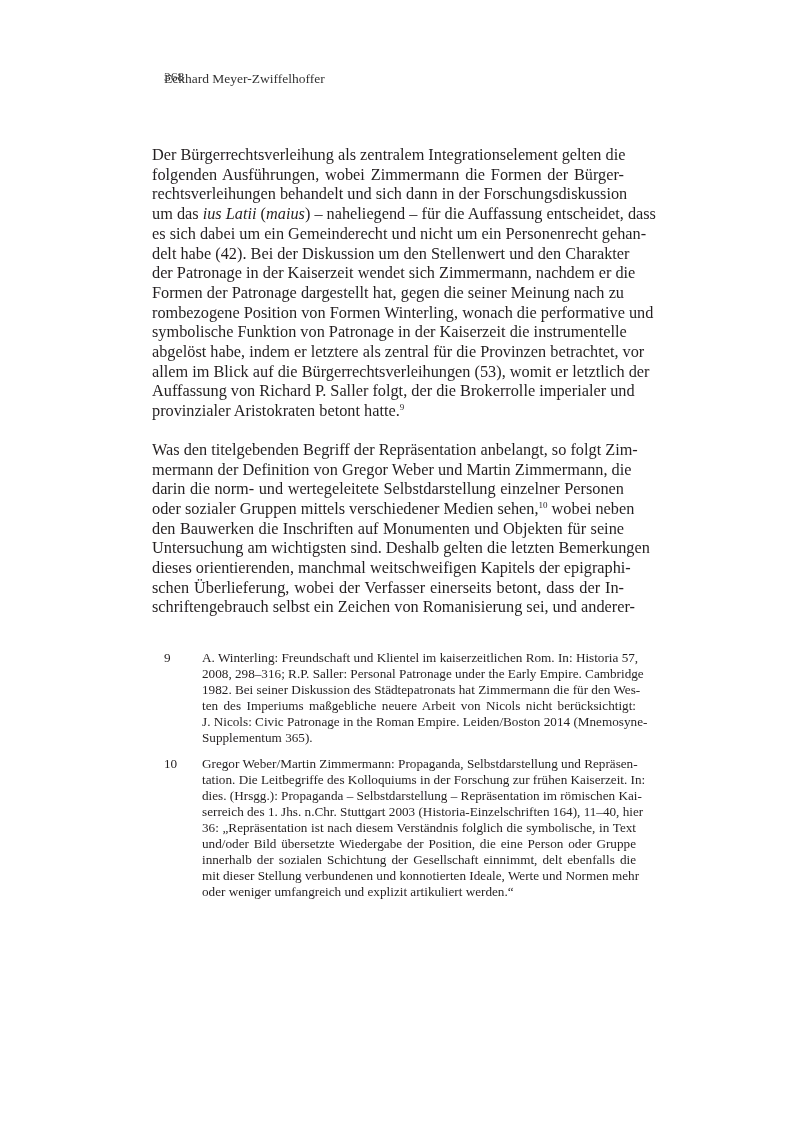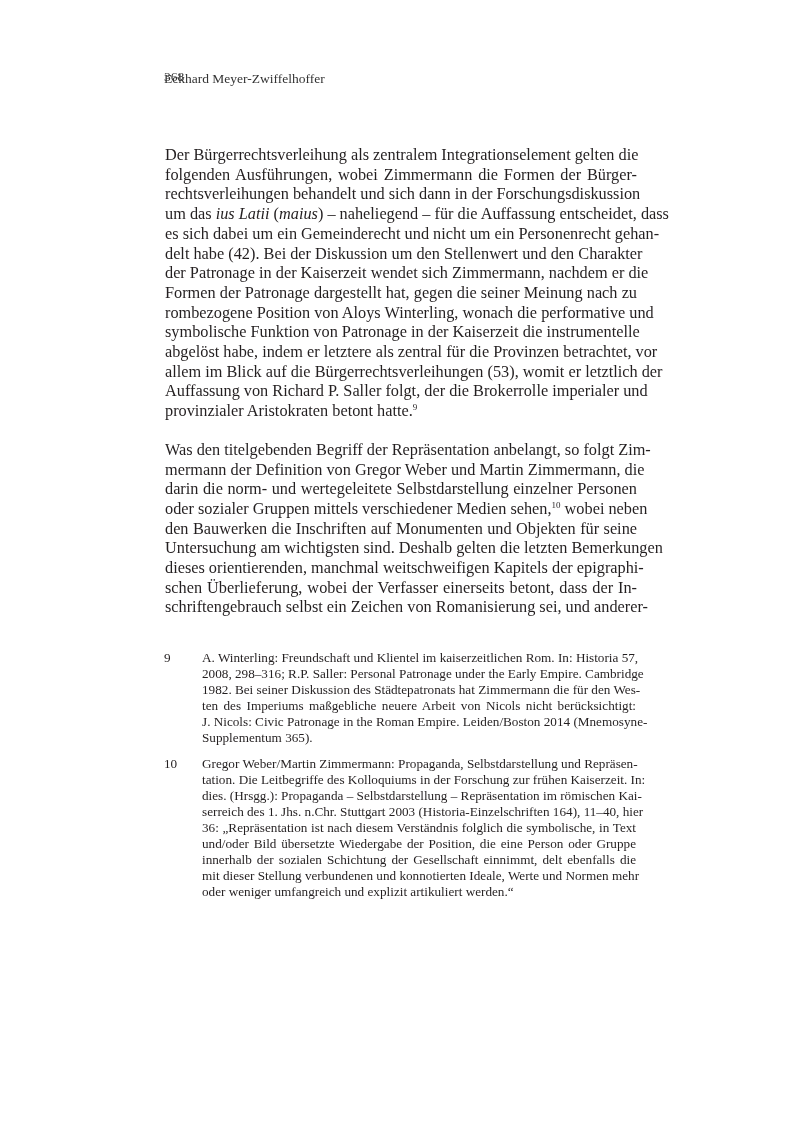--- a/index.html
+++ b/index.html
@@ -38,21 +38,21 @@
   }
   .running-title {
     position: absolute;
     left: 0;
     right: 0;
     top: 2px;
     text-align: left;
   }
   .body-text {
     position: absolute;
-    left: 165px;
+    left: 152px;
     top: 145px;
     width: 472px;
     font-size: 16.3px;
     line-height: 19.7px;
     text-align: justify;
     hyphens: manual;
   }
   .body-text p {
     margin: 0;
     text-align: justify;
@@ -116,21 +116,21 @@
   <div class="body-text">
     <p>
       <span class="line">Der Bürgerrechtsverleihung als zentralem Integrationselement gelten die</span>
       <span class="line">folgenden Ausführungen, wobei Zimmermann die Formen der Bürger-</span>
       <span class="line">rechtsverleihungen behandelt und sich dann in der Forschungsdiskussion</span>
       <span class="line"><span>um das </span><em>ius Latii</em><span> (</span><em>maius</em><span>) – naheliegend – für die Auffassung entscheidet, dass</span></span>
       <span class="line">es sich dabei um ein Gemeinderecht und nicht um ein Personenrecht gehan-</span>
       <span class="line">delt habe (42). Bei der Diskussion um den Stellenwert und den Charakter</span>
       <span class="line">der Patronage in der Kaiserzeit wendet sich Zimmermann, nachdem er die</span>
       <span class="line">Formen der Patronage dargestellt hat, gegen die seiner Meinung nach zu</span>
-      <span class="line">rombezogene Position von Aloys Winterling, wonach die performative und</span>
+      <span class="line">rombezogene Position von Formen Winterling, wonach die performative und</span>
       <span class="line">symbolische Funktion von Patronage in der Kaiserzeit die instrumentelle</span>
       <span class="line">abgelöst habe, indem er letztere als zentral für die Provinzen betrachtet, vor</span>
       <span class="line">allem im Blick auf die Bürgerrechtsverleihungen (53), womit er letztlich der</span>
       <span class="line">Auffassung von Richard P. Saller folgt, der die Brokerrolle imperialer und</span>
       <span class="line last"><span>provinzialer Aristokraten betont hatte.</span><sup>9</sup></span>
     </p>
     <p>
       <span class="line">Was den titelgebenden Begriff der Repräsentation anbelangt, so folgt Zim-</span>
       <span class="line">mermann der Definition von Gregor Weber und Martin Zimmermann, die</span>
       <span class="line">darin die norm- und wertegeleitete Selbstdarstellung einzelner Personen</span>

